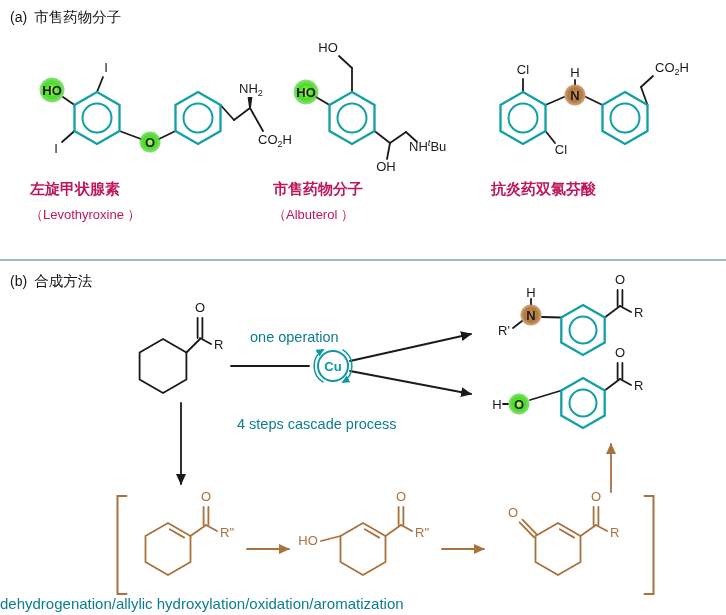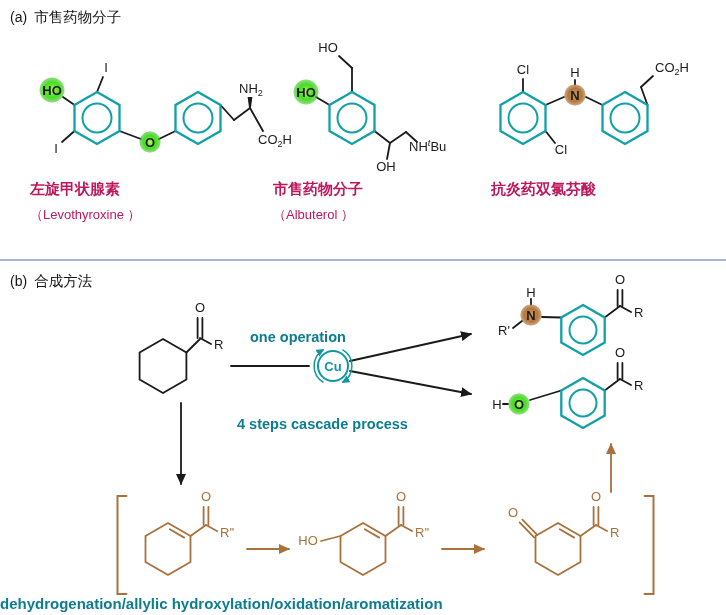--- a/index.html
+++ b/index.html
@@ -6,21 +6,21 @@
   html,body{background:#ffffff}
   body{font-family:"Liberation Sans",sans-serif}
   .canvas{position:relative;width:726px;height:615px;background:#fff;overflow:hidden}
   .canvas>.txt{position:absolute;white-space:nowrap}
   .art{position:absolute;left:0;top:0}
   .sec-header{font-size:14px;color:#151515}
   .sec-header .t{font-weight:400;font-size:14.5px;margin-left:7px}
   .drugname{color:#be185d}
   .drugname.cn{font-weight:700;font-size:15px}
   .drugname.en{font-size:13px}
-  .teal{color:#0c7d8f;font-weight:700;font-size:14.5px}
+  .teal{color:#0c7d8f;font-weight:400;font-size:14.5px}
   .caption{text-align:left;font-size:15px;white-space:nowrap}
   .divider{position:absolute;left:0;top:259px;width:726px;border-top:2px solid #a3b8cf}
   
   .atom{font-family:"Liberation Sans",sans-serif;font-size:13px;fill:#1a1a1a}
   .atom.b{font-weight:700}
   .atom.brown{fill:#a9713b}
   .sub{font-size:9px}
   .sup{font-size:9.5px;font-style:italic}
   .cuT{font-family:"Liberation Sans",sans-serif;font-size:13px;font-weight:700;fill:#0f98a0}
 </style>

